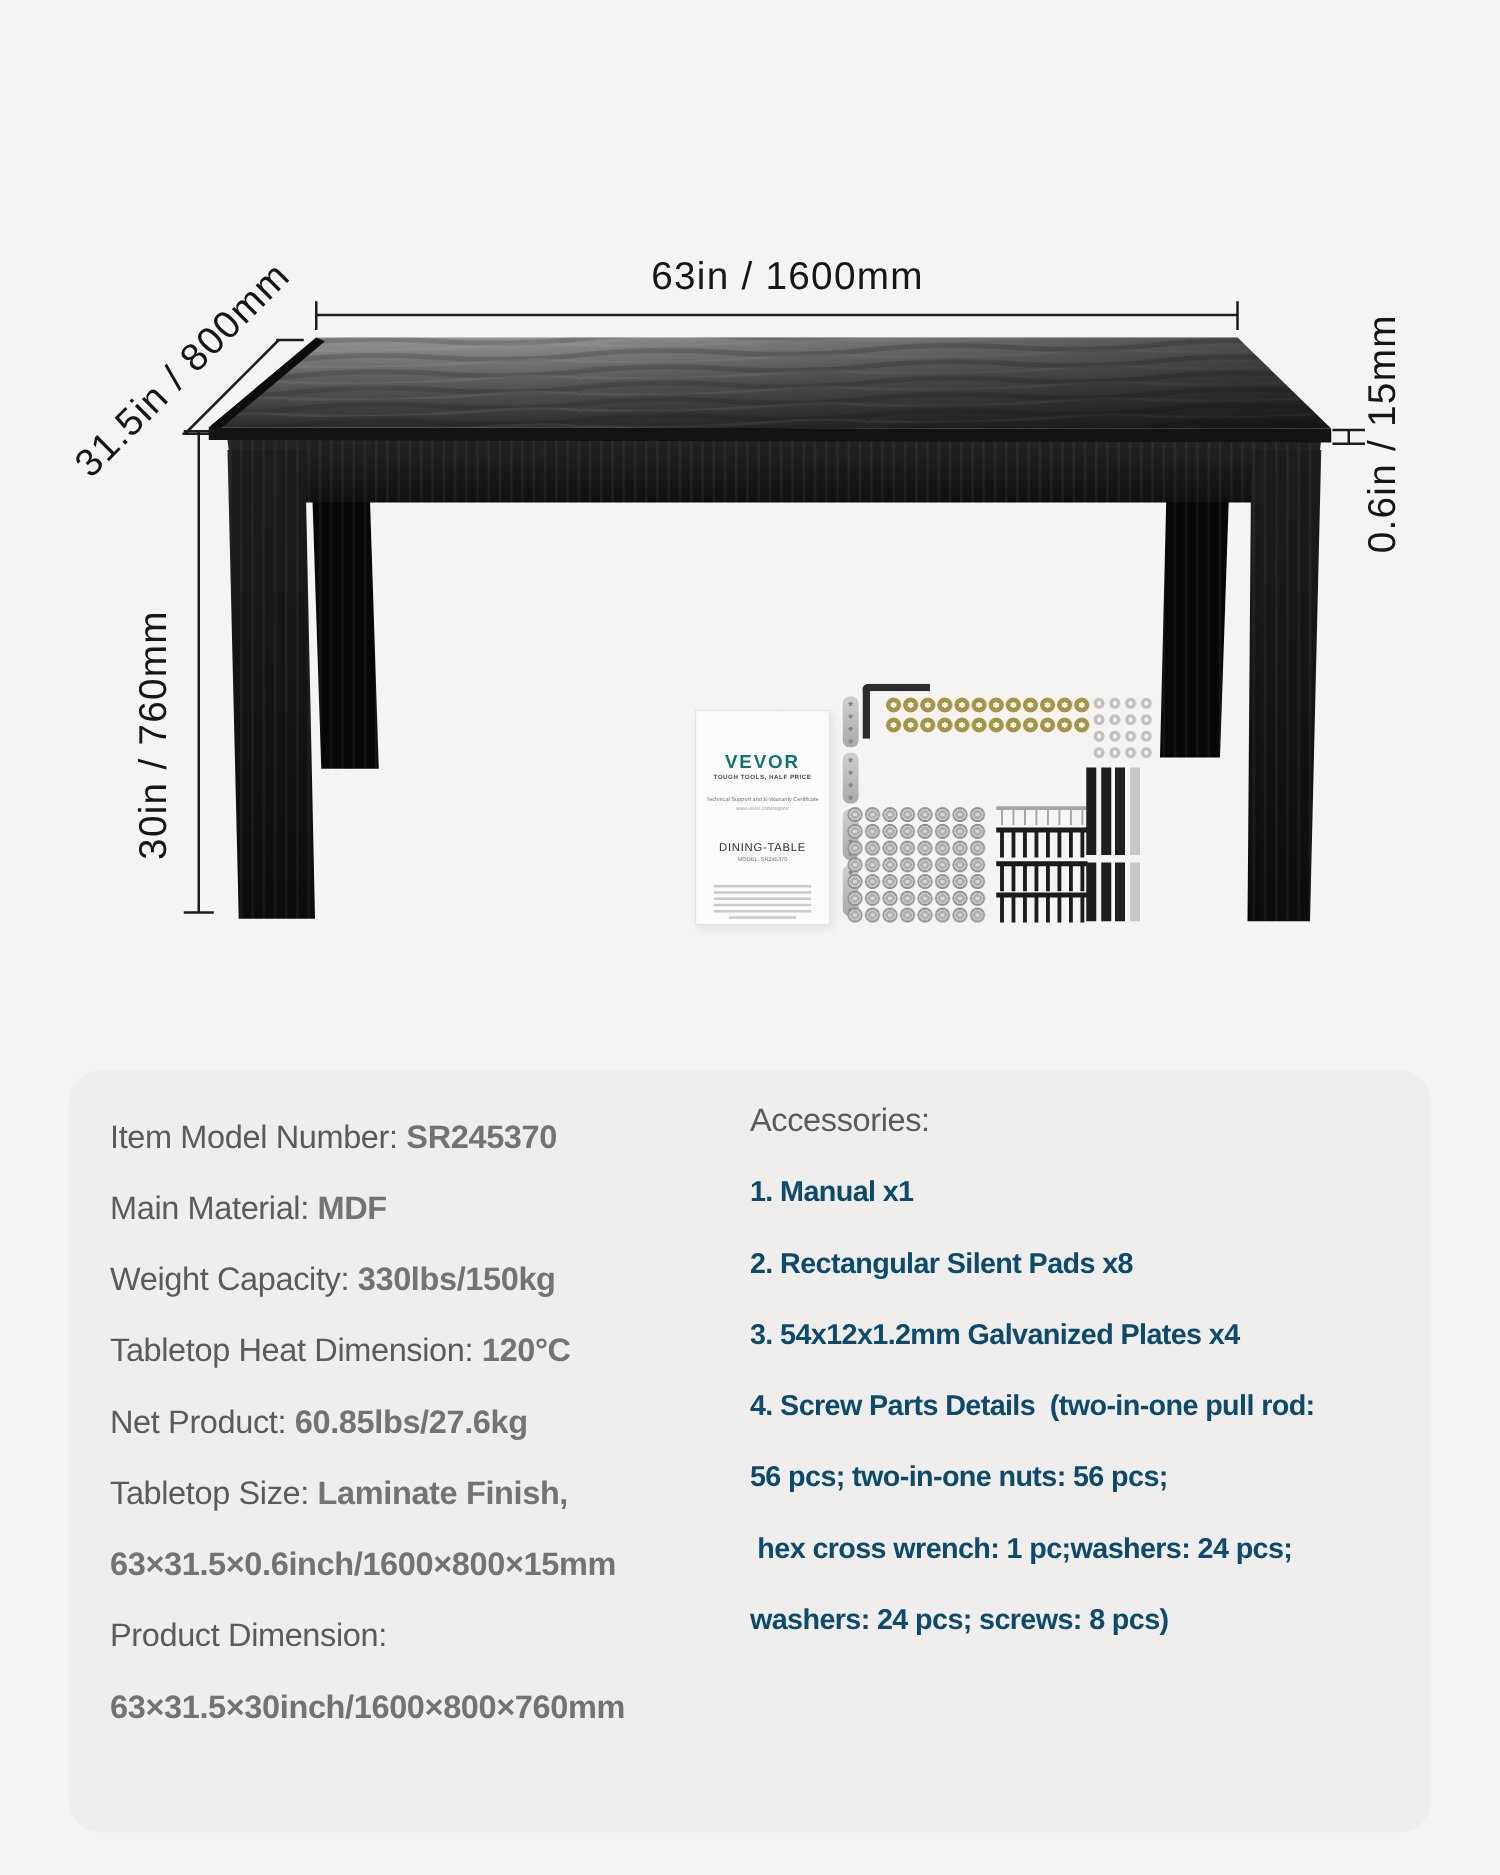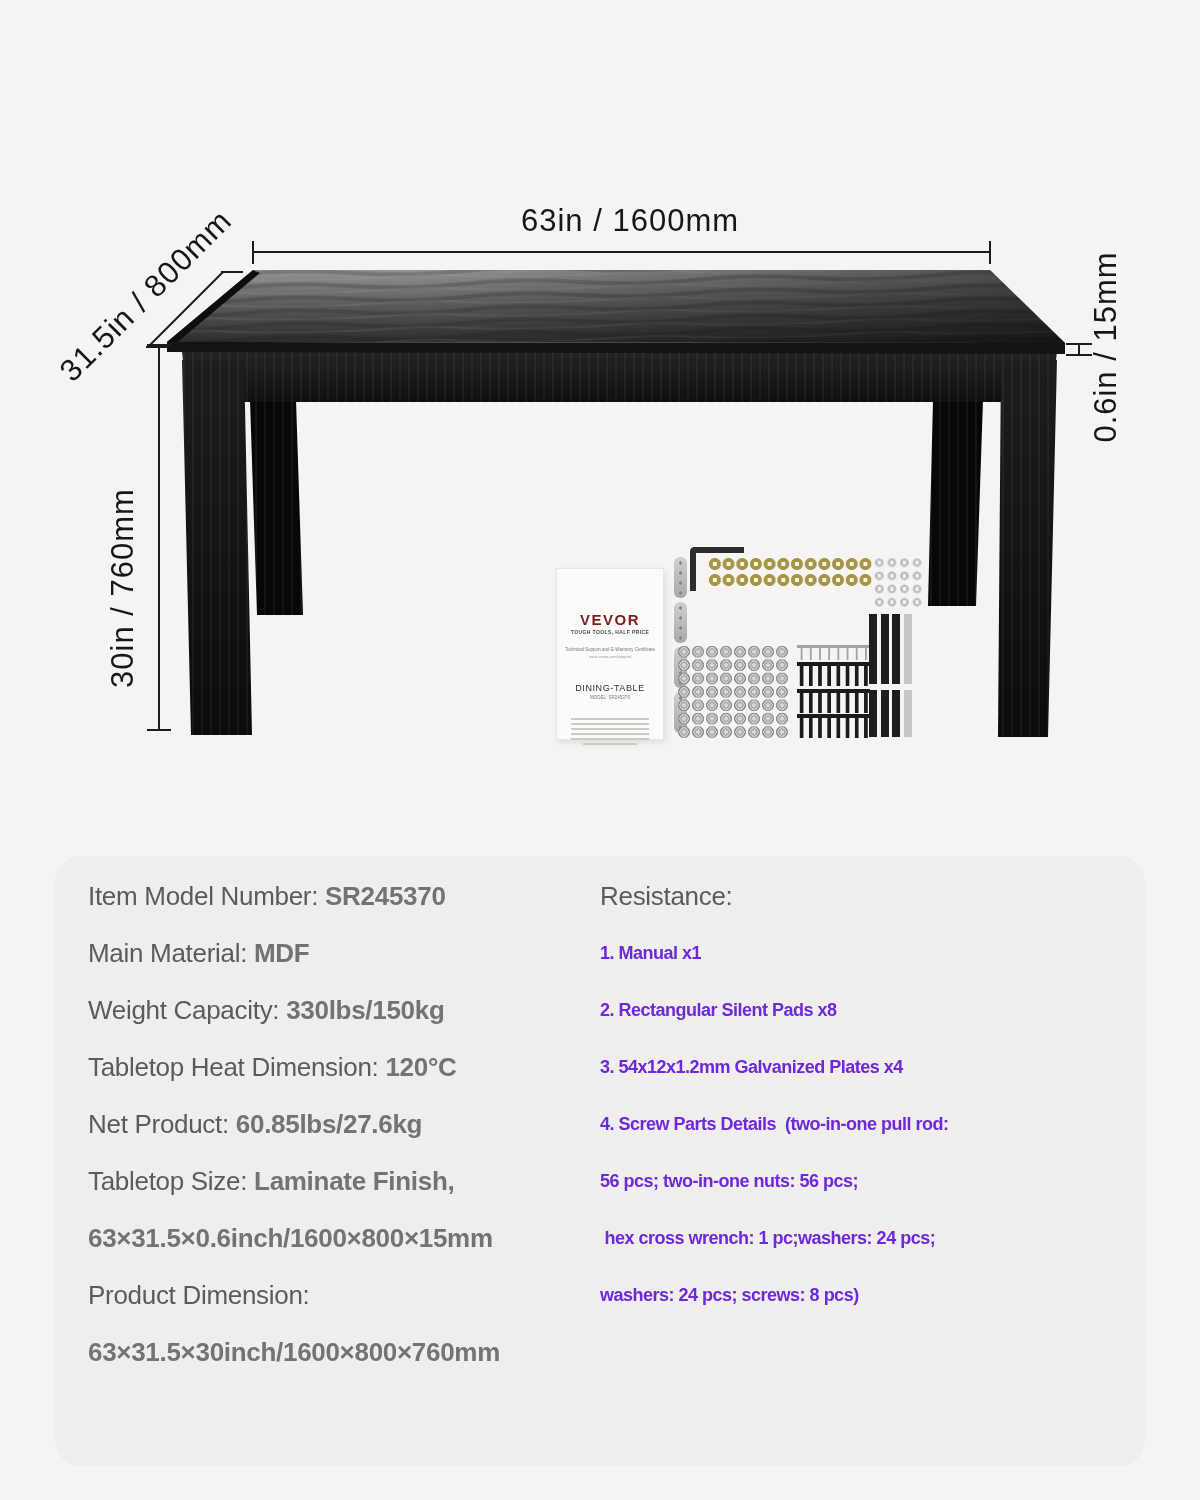--- a/index.html
+++ b/index.html
@@ -7,21 +7,21 @@
          font-family:"Liberation Sans","DejaVu Sans",sans-serif;overflow:hidden;}
   .scene{position:absolute;left:0;top:0;}
   .dim-text{font-family:"Liberation Sans","DejaVu Sans",sans-serif;font-size:31px;font-weight:500;
             fill:#161616;letter-spacing:1px;}
   .dim-line{stroke:#1c1c1c;stroke-width:2;fill:none;}
 
   
   .manual{position:absolute;left:556px;top:568px;width:106px;height:170px;background:#fbfbfa;
           border:1px solid #e6e5e2;box-shadow:2px 3px 7px rgba(0,0,0,.09);
           display:flex;flex-direction:column;align-items:center;text-align:center;color:#3a3a3c;}
-  .manual .brand{margin-top:42px;font-size:15px;font-weight:700;letter-spacing:1.5px;color:#7f1d1d;}
+  .manual .brand{margin-top:32px;font-size:15px;font-weight:700;letter-spacing:1.5px;color:#0f766e;}
   .manual .tagline{font-size:5px;font-weight:700;letter-spacing:.4px;color:#4a4a4c;margin-top:1px;}
   .manual .support{font-size:4.5px;color:#77777a;margin-top:12px;line-height:6px;}
   .manual .url{font-size:4px;color:#9a9a9c;margin-top:1px;}
   .manual .product{font-size:9px;font-weight:400;letter-spacing:.6px;color:#2e2e30;margin-top:24px;}
   .manual .model{font-size:4.5px;color:#7b7b7e;margin-top:2px;}
   .manual .par{margin-top:18px;width:78px;}
   .manual .par i{display:block;height:2px;background:#cbcac7;margin-bottom:3px;}
   .manual .par i:last-child{width:70%;margin:0 auto;}
 
   
@@ -66,25 +66,25 @@
   .sg1{top:614px;height:70px;} .sg2{top:690px;height:47px;}
   .strip{width:8px;height:100%;background:#1e1e20;}
   .strip.gray{background:#c7c7c5;}
 
   
   .spec-card{position:absolute;left:55px;top:856px;width:1090px;height:610px;
              background:#efeeec;border-radius:26px;}
   .col{position:absolute;top:12px;}
   .col-left{left:33px;width:500px;}
   .col-right{left:545px;width:545px;}
-  .spec-row{height:57px;display:flex;align-items:center;font-size:26px;letter-spacing:-0.3px;
+  .spec-row{height:57px;display:flex;align-items:flex-end;font-size:26px;letter-spacing:-0.3px;
             color:#595b5e;white-space:pre;}
   .spec-row .val{color:#737373;font-weight:700;}
-  .acc-row{height:57px;display:flex;align-items:center;font-size:18px;letter-spacing:-0.5px;
-           color:#6d28d9;font-weight:700;white-space:pre;}
+  .acc-row{height:57px;display:flex;align-items:center;font-size:23px;letter-spacing:-0.5px;
+           color:#0c4a6e;font-weight:700;white-space:pre;}
   .acc-row.title{color:#595b5e;font-weight:400;letter-spacing:-0.3px;font-size:26px;}
 </style>
 </head>
 <body>
 
 <div class="stage">
 
   <svg class="scene" width="1200" height="820" viewBox="0 0 1200 820">
     <defs>
       <linearGradient id="gTop" gradientUnits="userSpaceOnUse" x1="0" y1="268" x2="0" y2="348">
@@ -210,21 +210,21 @@
       <div class="spec-row"><span class="lbl">Main Material: </span><span class="val">MDF</span></div>
       <div class="spec-row"><span class="lbl">Weight Capacity: </span><span class="val">330lbs/150kg</span></div>
       <div class="spec-row"><span class="lbl">Tabletop Heat Dimension: </span><span class="val">120°C</span></div>
       <div class="spec-row"><span class="lbl">Net Product: </span><span class="val">60.85lbs/27.6kg</span></div>
       <div class="spec-row"><span class="lbl">Tabletop Size: </span><span class="val">Laminate Finish,</span></div>
       <div class="spec-row"><span class="lbl"></span><span class="val">63×31.5×0.6inch/1600×800×15mm</span></div>
       <div class="spec-row"><span class="lbl">Product Dimension: </span><span class="val"></span></div>
       <div class="spec-row"><span class="lbl"></span><span class="val">63×31.5×30inch/1600×800×760mm</span></div>
     </div>
     <div class="col col-right">
-      <div class="acc-row title">Resistance:</div>
+      <div class="acc-row title">Accessories:</div>
       <div class="acc-row">1. Manual x1</div>
       <div class="acc-row">2. Rectangular Silent Pads x8</div>
       <div class="acc-row">3. 54x12x1.2mm Galvanized Plates x4</div>
       <div class="acc-row">4. Screw Parts Details  (two-in-one pull rod:</div>
       <div class="acc-row">56 pcs; two-in-one nuts: 56 pcs;</div>
       <div class="acc-row"> hex cross wrench: 1 pc;washers: 24 pcs;</div>
       <div class="acc-row">washers: 24 pcs; screws: 8 pcs)</div>
     </div>
   </div>
 </div>

